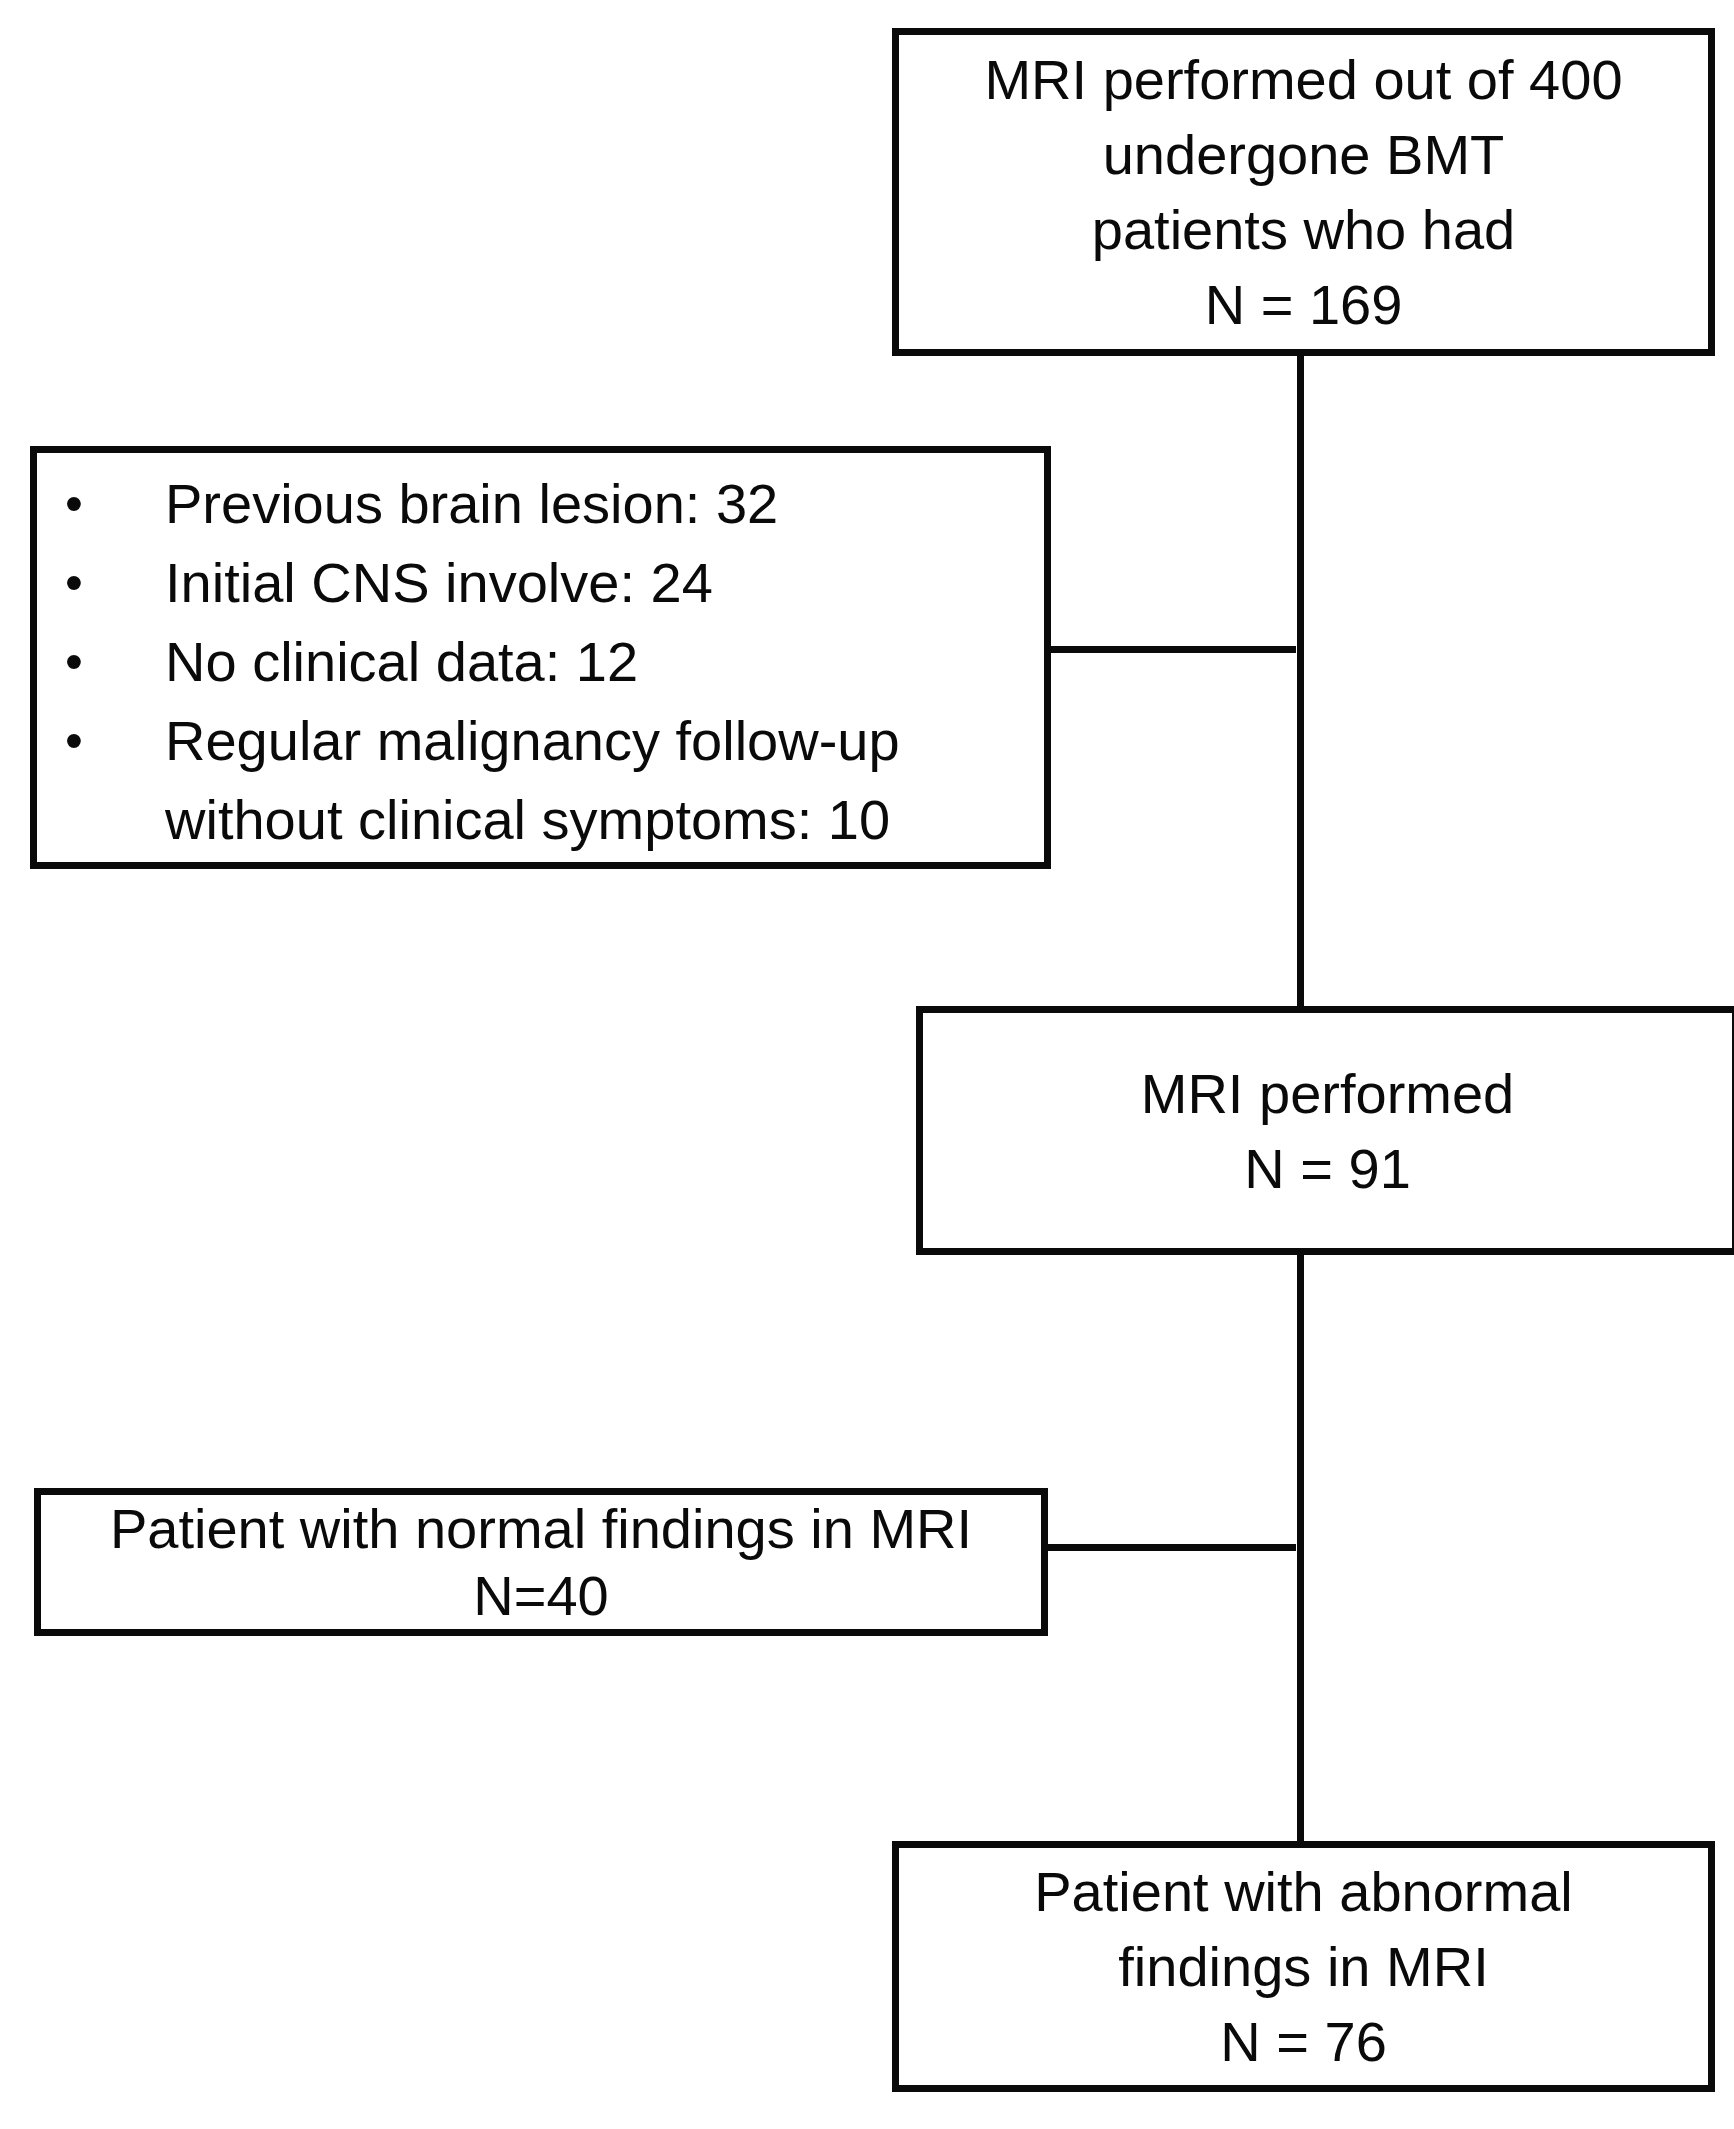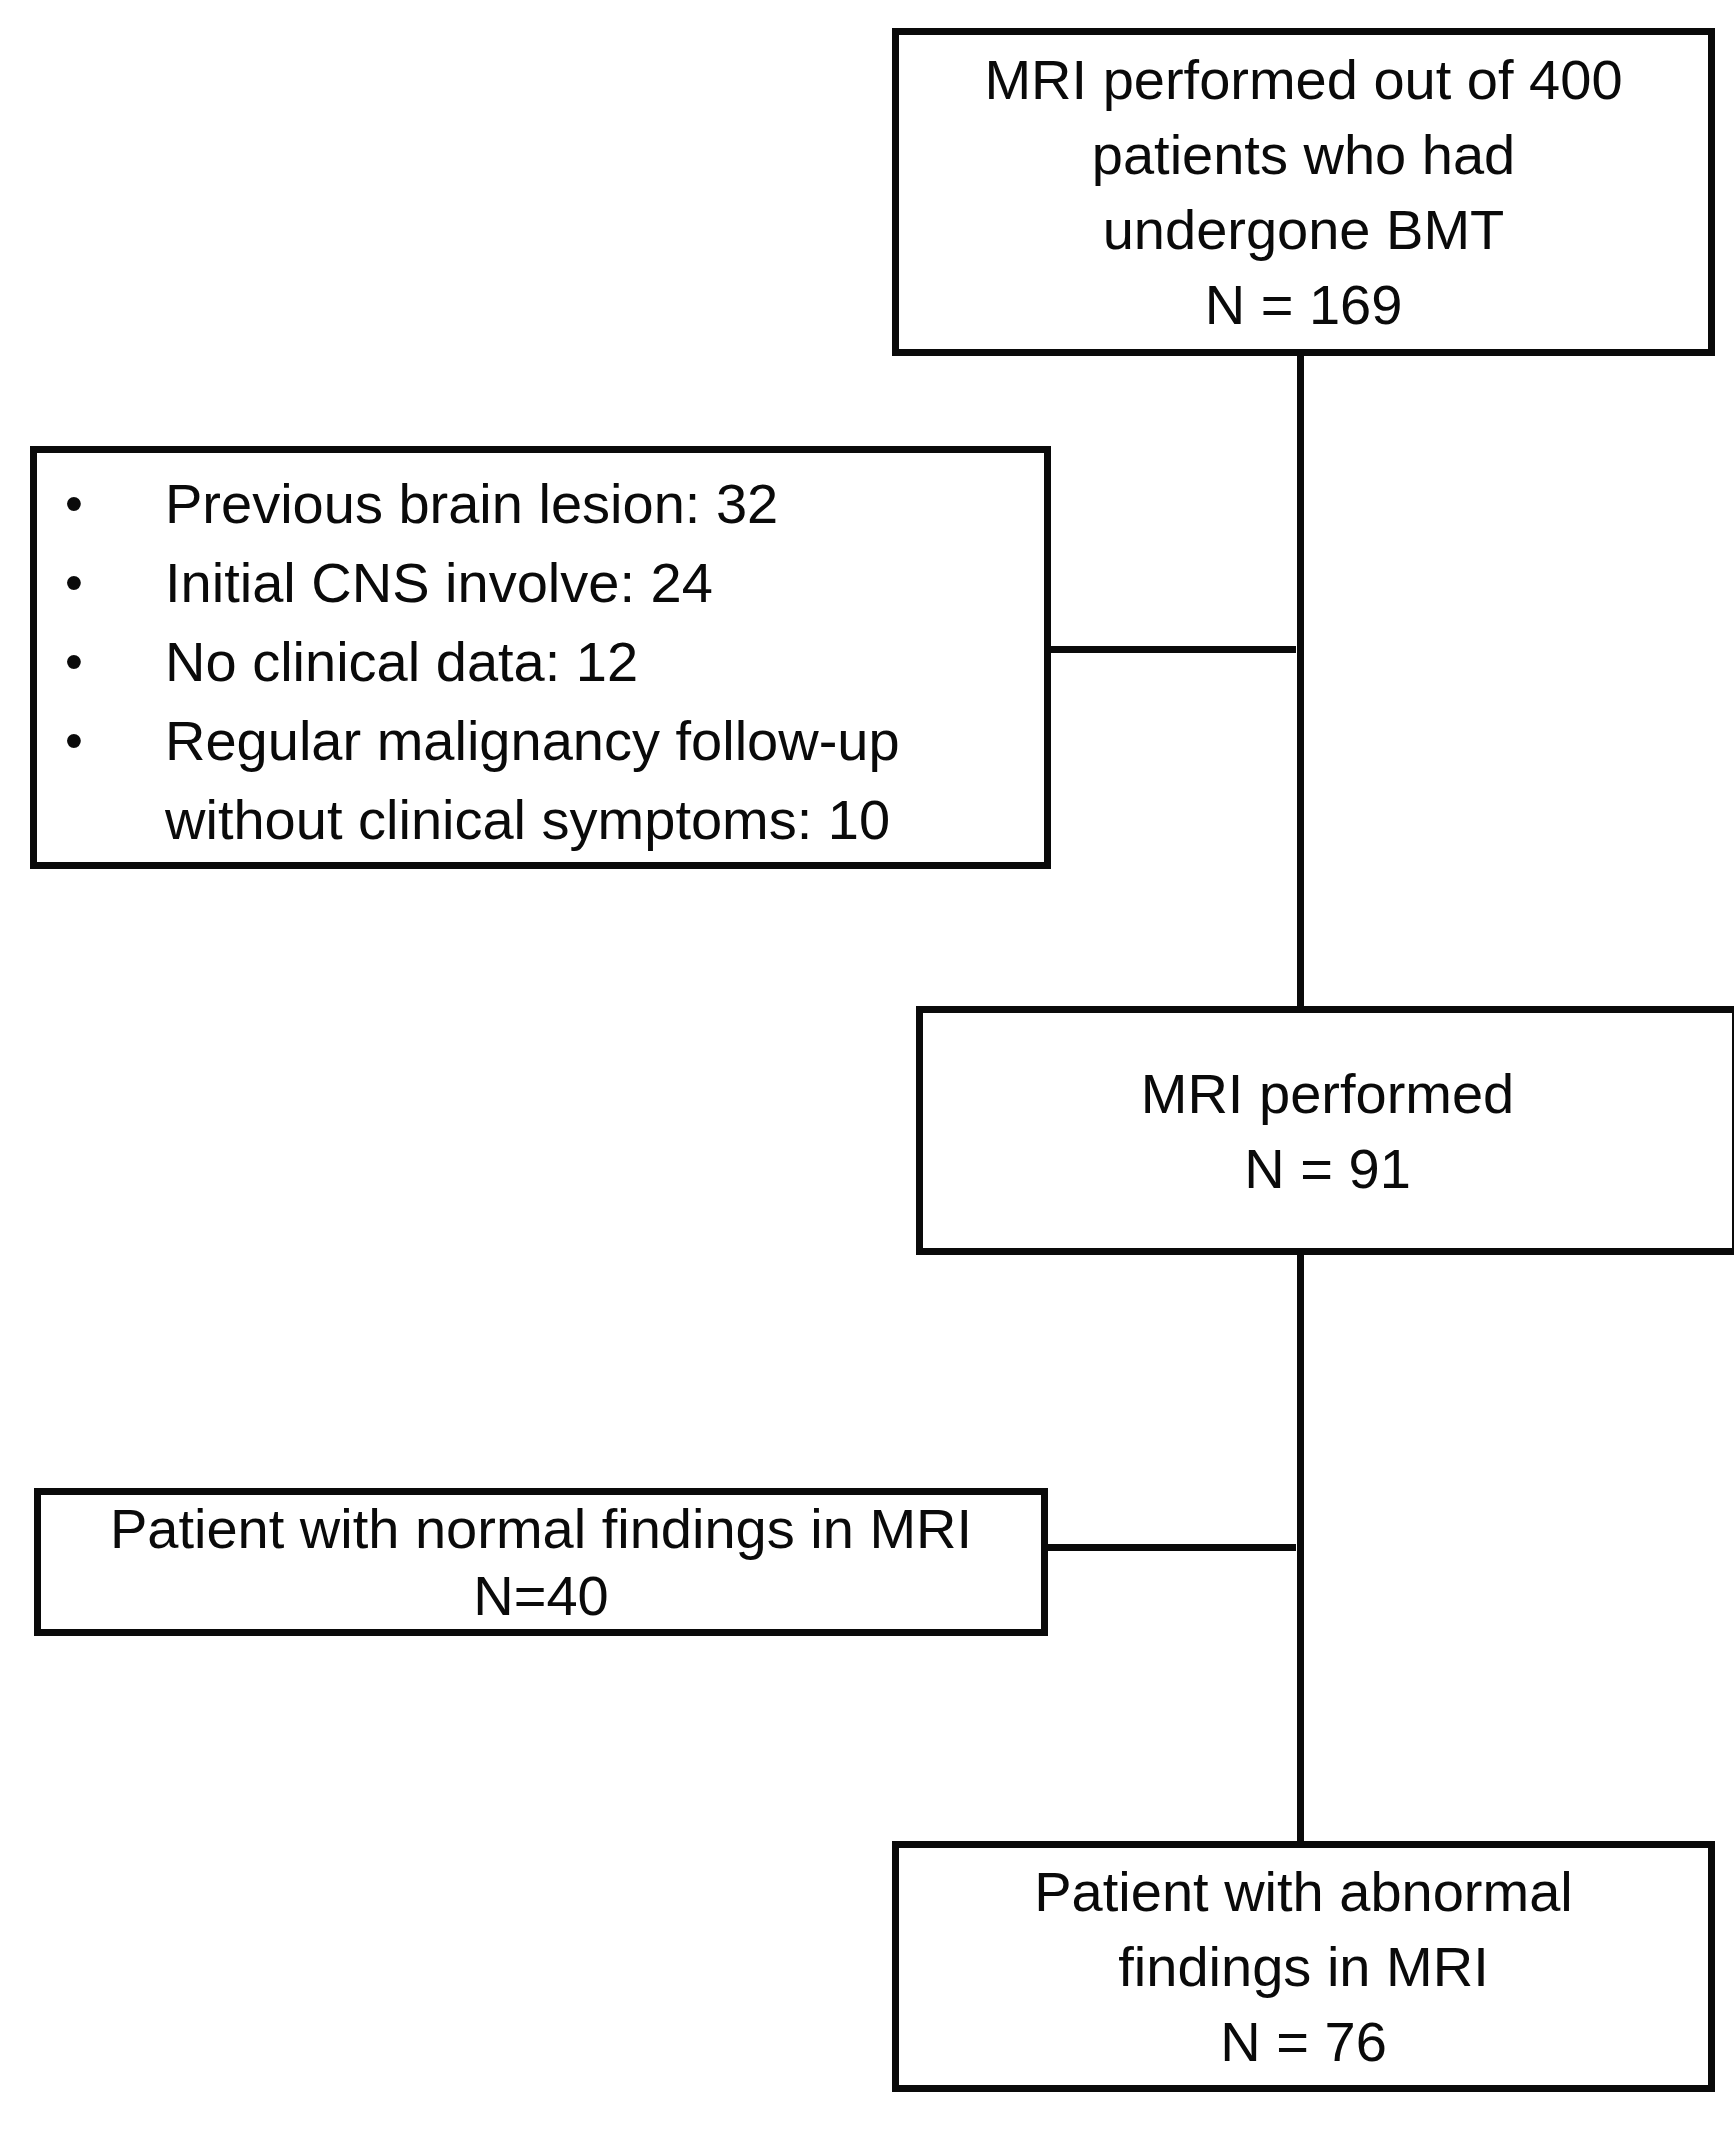--- a/index.html
+++ b/index.html
@@ -80,22 +80,22 @@
   
   .box-abnormal { left: 892px;  top: 1841px; width: 823px;  height: 251px; }
 </style>
 </head>
 <body>
 
 <div class="canvas">
 
   <div class="box box-top">
     <span class="line">MRI performed out of 400</span>
+    <span class="line">undergone BMT</span>
     <span class="line">patients who had</span>
-    <span class="line">undergone BMT</span>
     <span class="line">N = 169</span>
   </div>
 
   <div class="connector trunk-a"></div>
 
   <div class="box box-excl">
     <ul class="excl-list">
       <li class="excl-item">
         <span class="excl-bullet">•</span>
         <span class="excl-text">Previous brain lesion: 32</span>

